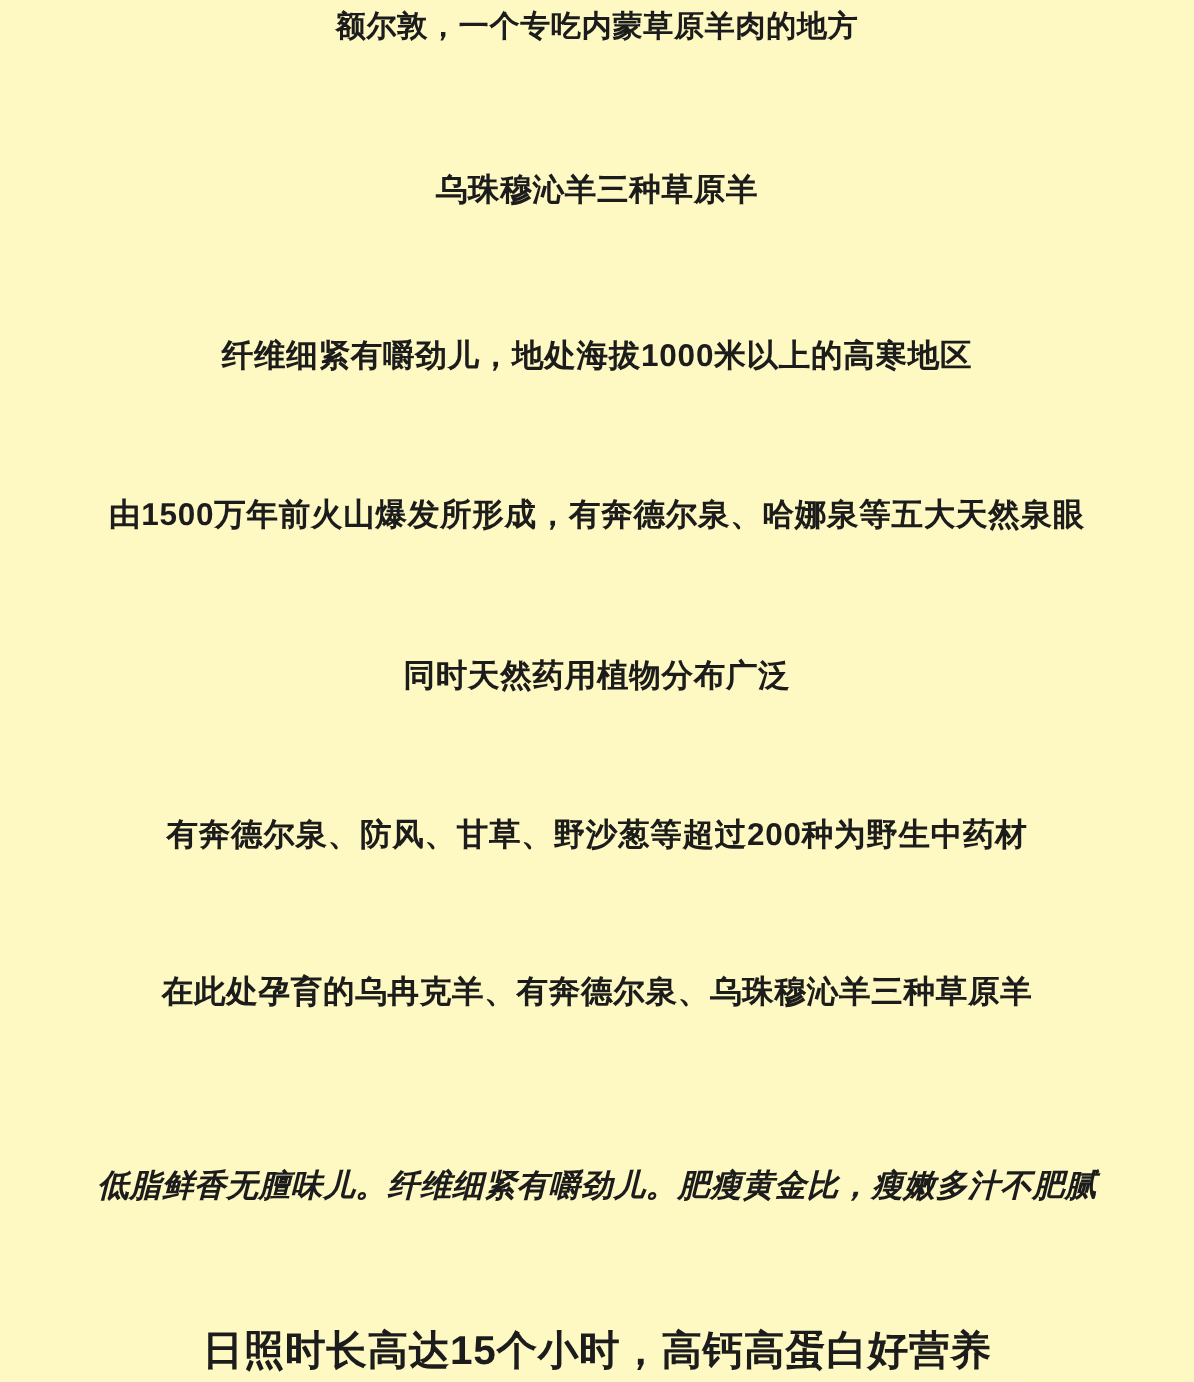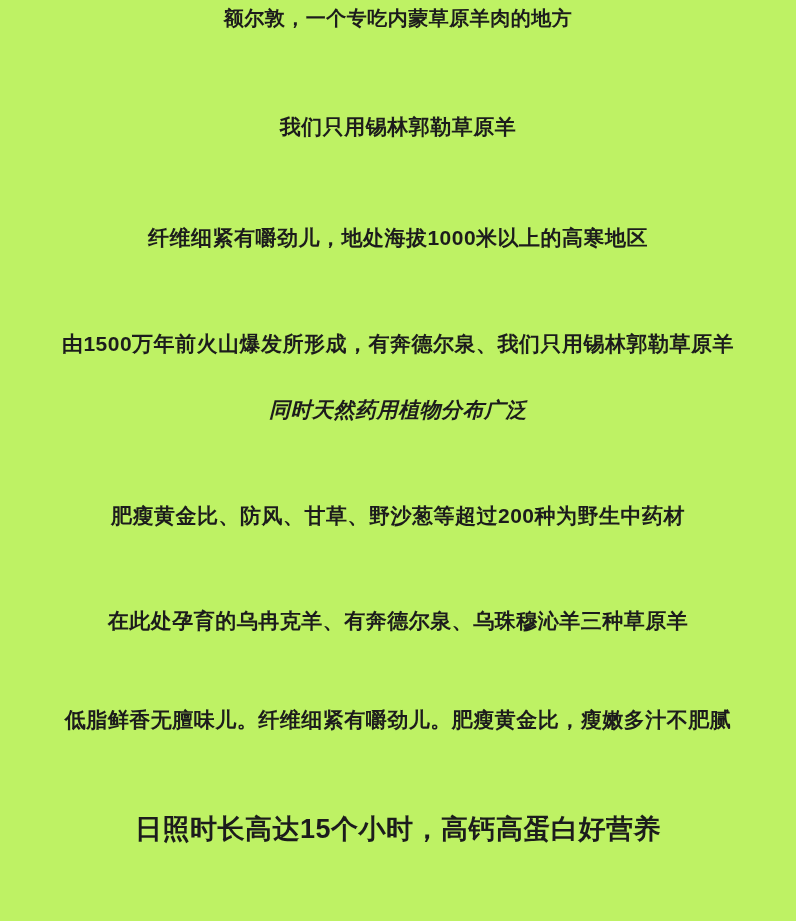--- a/index.html
+++ b/index.html
@@ -10,51 +10,51 @@
     width: 796px;
     height: 921px;
     background: #f7f2ee;
     font-family: "Liberation Sans", sans-serif;
     overflow: hidden;
   }
   .page {
     position: relative;
     width: 796px;
     height: 921px;
-    background: #bef264;
+    background: #fef9c3;
     box-sizing: border-box;
     display: flex;
     flex-direction: column;
     align-items: center;
   }
   .line {
     width: 100%;
     text-align: center;
     color: #1c1c1c;
     font-weight: bold;
     line-height: 1.4;
     letter-spacing: 0.5px;
     white-space: nowrap;
   }
   .l0  { font-size: 20px; margin-top: 4px; }
   .l1  { font-size: 21px; margin-top: 80px; }
   .l2  { font-size: 21px; margin-top: 82px; }
   .l3  { font-size: 21px; margin-top: 76px; }
-  .l4  { font-size: 21px; margin-top: 37px; font-style: italic; }
+  .l4  { font-size: 21px; margin-top: 78px; }
   .l5  { font-size: 21px; margin-top: 76px; }
   .l6  { font-size: 21px; margin-top: 76px; }
-  .l7  { font-size: 21px; margin-top: 70px; }
+  .l7  { font-size: 21px; margin-top: 100px; font-style: italic; }
   .l8  { font-size: 27px; margin-top: 76px; }
 </style>
 </head>
 <body>
 
 <div class="page">
   <div class="line l0">额尔敦，一个专吃内蒙草原羊肉的地方</div>
-  <div class="line l1">我们只用锡林郭勒草原羊</div>
+  <div class="line l1">乌珠穆沁羊三种草原羊</div>
   <div class="line l2">纤维细紧有嚼劲儿，地处海拔1000米以上的高寒地区</div>
-  <div class="line l3">由1500万年前火山爆发所形成，有奔德尔泉、我们只用锡林郭勒草原羊</div>
+  <div class="line l3">由1500万年前火山爆发所形成，有奔德尔泉、哈娜泉等五大天然泉眼</div>
   <div class="line l4">同时天然药用植物分布广泛</div>
-  <div class="line l5">肥瘦黄金比、防风、甘草、野沙葱等超过200种为野生中药材</div>
+  <div class="line l5">有奔德尔泉、防风、甘草、野沙葱等超过200种为野生中药材</div>
   <div class="line l6">在此处孕育的乌冉克羊、有奔德尔泉、乌珠穆沁羊三种草原羊</div>
   <div class="line l7">低脂鲜香无膻味儿。纤维细紧有嚼劲儿。肥瘦黄金比，瘦嫩多汁不肥腻</div>
   <div class="line l8">日照时长高达15个小时，高钙高蛋白好营养</div>
 </div>
 
 </body></html>

